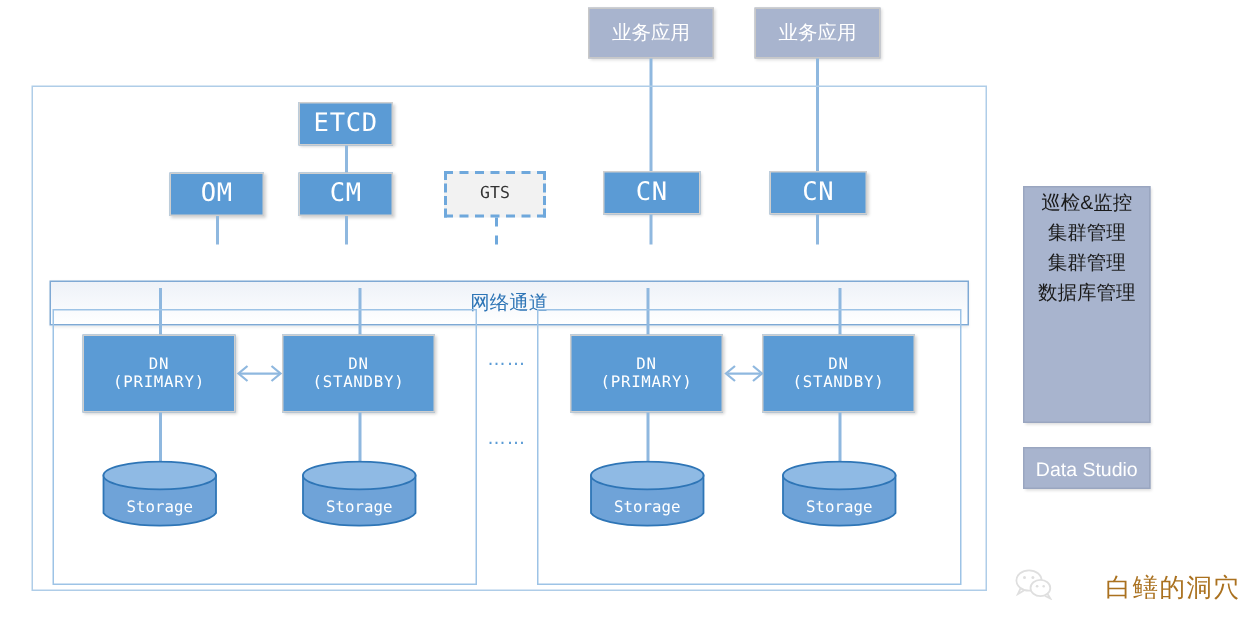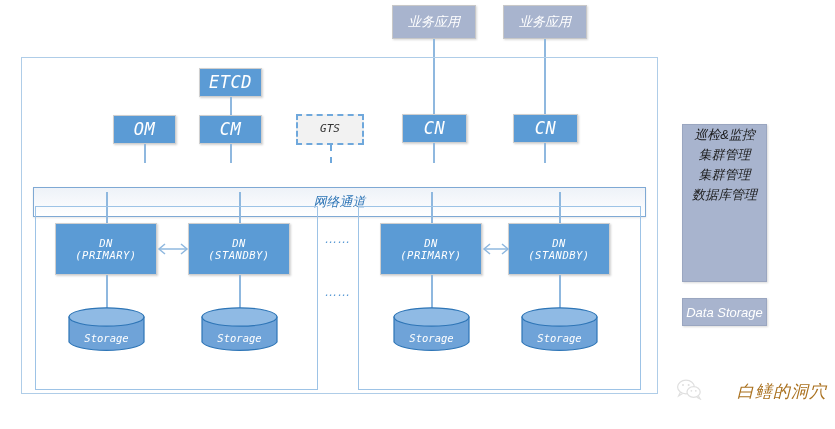--- a/index.html
+++ b/index.html
@@ -12,21 +12,20 @@
     height: 429px;
     position: relative;
     overflow: hidden;
     font-family: "Liberation Sans", "DejaVu Sans", sans-serif;
   }
   .canvas {
     position: absolute;
     left: 0; top: 0;
     width: 835px;
     height: 404px;
-    font-style: italic;
   }
   
   .node {
     position: absolute;
     box-sizing: border-box;
     display: flex;
     align-items: center;
     justify-content: center;
     text-align: center;
     line-height: 1.15;
@@ -296,21 +295,21 @@
   </div>
 
   <div class="dbm-panel" style="left:682px;top:124px;width:85px;height:158px;">
     <div class="dbm-item">巡检&amp;监控</div>
     <div class="dbm-item">集群管理</div>
     <div class="dbm-item">集群管理</div>
     <div class="dbm-item">数据库管理</div>
   </div>
 
   <div class="ds-box" style="left:682px;top:298px;width:85px;height:28px;">
-    <span>Data Storage</span>
+    <span>Data Studio</span>
   </div>
 
   <div class="watermark" style="left:676px;top:378px;">
     <span>
       <svg width="26" height="22" viewBox="0 0 26 22">
         <ellipse cx="10" cy="9" rx="8.4" ry="6.8" fill="none" stroke="#dcdcdc" stroke-width="1.2"></ellipse>
         <path d="M4.5,14 L2.6,18 L6.6,15.6" fill="none" stroke="#dcdcdc" stroke-width="1.2"></path>
         <circle cx="7" cy="7" r="1" fill="#dcdcdc"></circle>
         <circle cx="12.6" cy="7" r="1" fill="#dcdcdc"></circle>
         <ellipse cx="17.6" cy="14" rx="6.6" ry="5.4" fill="#ffffff" stroke="#dcdcdc" stroke-width="1.2"></ellipse>

